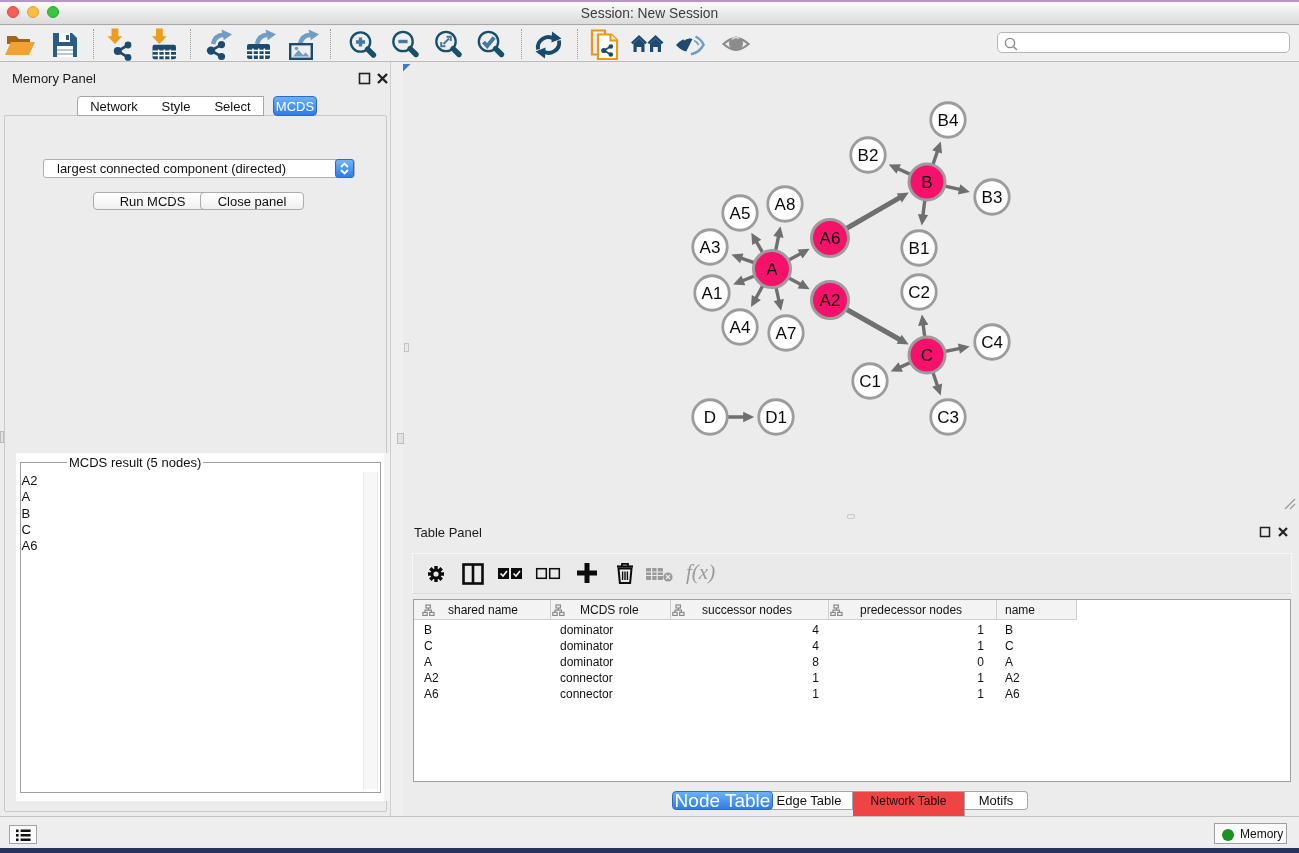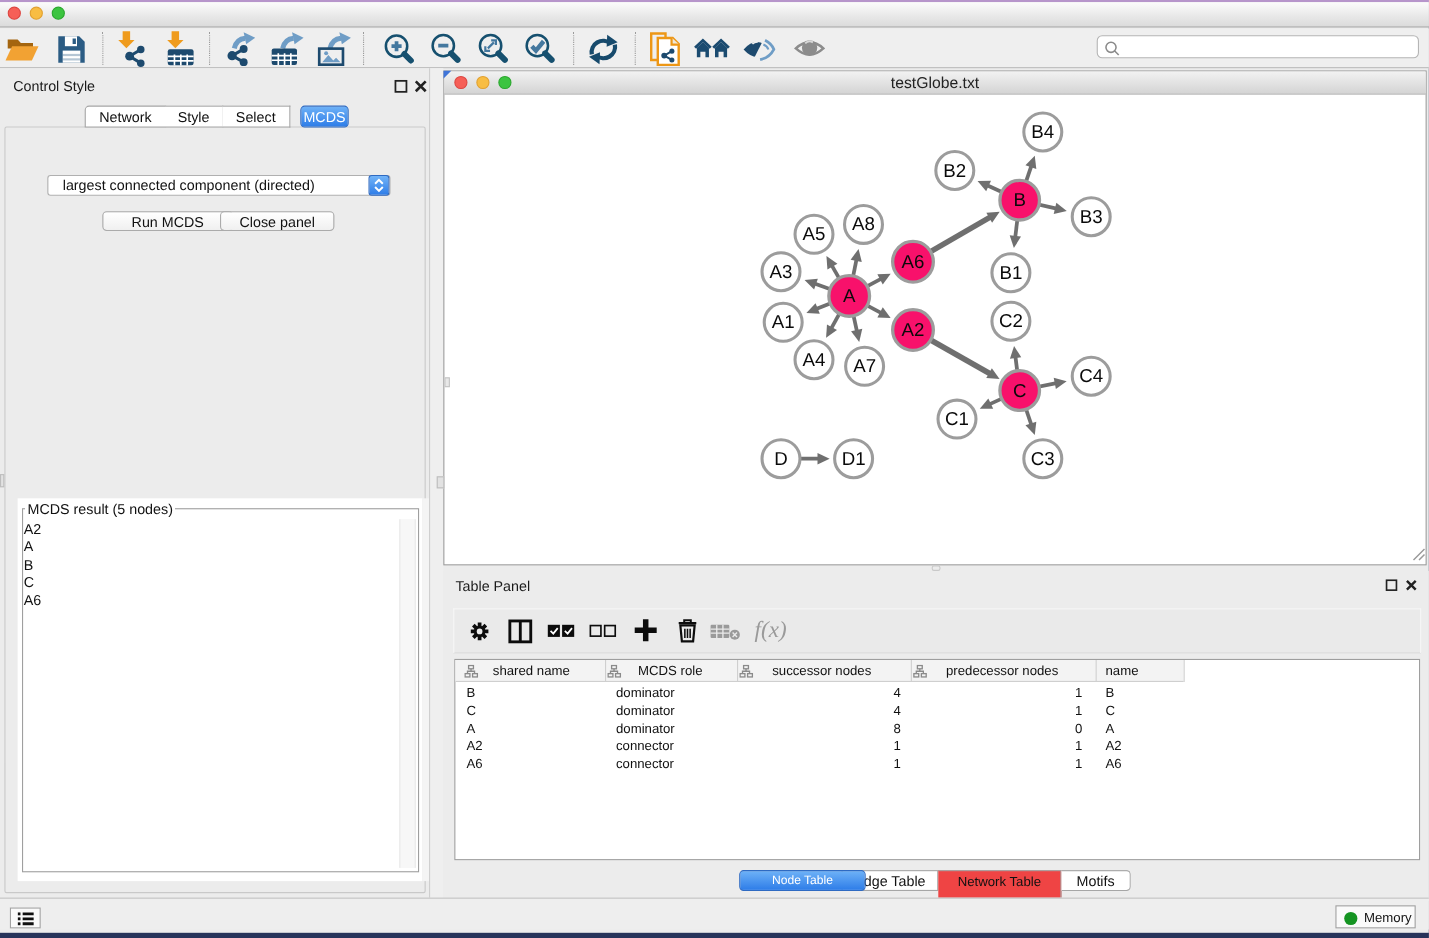--- a/index.html
+++ b/index.html
@@ -41,20 +41,21 @@
       border-top:1px solid #c2c2c2; }
 </style>
 </head>
 <body>
 <div id="app">
   <div id="toplav"></div>
   <div id="titlebar">
     <div class="tl" style="left:7px;background:#f65f57;border:1px solid #dd4641;"></div>
     <div class="tl" style="left:27px;background:#f8bd43;border:1px solid #e2a130;"></div>
     <div class="tl" style="left:47px;background:#3cc440;border:1px solid #2aa82e;"></div>
+    <div class="t">Session: New Session</div>
   </div>
   <div id="toolbar">
 
     <svg class="ticon" style="left:3px" width="34" height="34">
       <path d="M4,8 h9 l3,3 h11 v5 H4 z" fill="#a4650f"></path>
       <path d="M8,14 h24 l-6,13 H2 z" fill="#f2a233"></path>
     </svg>
 
     <svg class="ticon" style="left:48px" width="34" height="34">
       <path d="M5,5 h19 l5,5 v19 H5 z" fill="#2b5c84"></path>
@@ -189,21 +190,21 @@
     </svg>
 
     <div class="abs" style="left:997px;top:6px;width:293px;height:21px;background:#fff;border:1px solid #b5b5b5;border-radius:5px;">
       <svg class="abs" style="left:5px;top:3px" width="16" height="16">
         <circle cx="7" cy="7" r="4.6" fill="none" stroke="#8a8a8a" stroke-width="1.4"></circle>
         <path d="M10.4,10.4 L14,14" stroke="#8a8a8a" stroke-width="1.4"></path>
       </svg>
     </div>
   </div>
   <div id="cpanel">
-    <div class="hdr" style="top:9px">Control Style</div>
+    <div class="hdr" style="top:9px">Memory Panel</div>
     <svg class="abs" style="left:358px;top:10px" width="13" height="13">
         <rect x="1.5" y="1.5" width="10" height="10" fill="none" stroke="#222" stroke-width="1.6"></rect>
       </svg>
     <svg class="abs" style="left:376px;top:10px" width="13" height="13">
         <path d="M2,2 L11,11 M11,2 L2,11" stroke="#222" stroke-width="2.4"></path>
       </svg>
     <div id="cpbody"></div>
     <div class="tab" style="left:77px;width:74px;border-radius:4px 0 0 0;">Network</div>
     <div class="tab" style="left:150px;width:53px;border-left:none;">Style</div>
     <div class="tab" style="left:202px;width:62px;border-left:none;">Select</div>
@@ -217,36 +218,28 @@
             <path d="M5,7 l3.5,-3.5 3.5,3.5 M5,10 l3.5,3.5 3.5,-3.5" stroke="#fff" stroke-width="1.8" fill="none"></path>
           </svg>
       </div>
     </div>
 
     <div class="abs" style="left:93px;top:130px;width:119px;height:18px;background:linear-gradient(#fff,#f0f0f0);border:1px solid #ababab;border-radius:4px;text-align:center;font-size:13px;line-height:17px;color:#111;">Run MCDS</div>
     <div class="abs" style="left:200px;top:130px;width:104px;height:18px;background:linear-gradient(#fff,#f0f0f0);border:1px solid #ababab;border-radius:4px;text-align:center;font-size:13px;line-height:17px;color:#111;">Close panel</div>
 
     <div class="abs" style="left:16px;top:391px;width:368px;height:348px;background:#fff;">
     <div class="abs" style="left:368px;top:0;width:9px;height:348px;background:#f4f4f4;"></div>
-      <fieldset style="position:absolute;left:4px;top:2px;width:361px;height:338px;border:1px solid #9f9f9f;border-radius:0;">
+      <fieldset style="position:absolute;left:4px;top:2px;width:361px;height:338px;border:1px solid #9f9f9f;border-radius:0;padding-left:44px;">
         <legend style="font-size:13px;color:#111;padding:0 2px;margin-left:2px;">MCDS result (5 nodes)</legend>
       </fieldset>
       <div class="abs" style="left:5.5px;top:20px;font-size:13px;line-height:16.3px;color:#111;">A2<br>A<br>B<br>C<br>A6</div>
       <div class="abs" style="left:346.5px;top:19px;width:15px;height:317px;background:#f7f7f7;border-left:1px solid #e9e9e9;border-right:1px solid #e9e9e9;"></div>
     </div>
   </div>
   <div id="divider"></div>
-  <div id="netwin">
-    <div id="nettitle">
-      <div class="tl" style="left:9px;top:4px;background:#f65f57;border:1px solid #dd4641;"></div>
-      <div class="tl" style="left:29px;top:4px;background:#f8bd43;border:1px solid #e2a130;"></div>
-      <div class="tl" style="left:49px;top:4px;background:#3cc440;border:1px solid #2aa82e;"></div>
-      <div class="t">testGlobe.txt</div>
-    </div>
-  </div>
 <svg id="graph" class="abs" style="left:404px;top:86px" width="893" height="427">
 <line x1="368.0" y1="183.0" x2="337.9" y2="195.0" stroke="#6f6f6f" stroke-width="3.4"></line>
 <polygon points="329.1,198.6 337.4,189.6 341.3,199.3" fill="#6f6f6f"></polygon>
 <line x1="368.0" y1="183.0" x2="336.4" y2="171.8" stroke="#6f6f6f" stroke-width="3.4"></line>
 <polygon points="327.4,168.6 339.5,167.4 336.1,177.2" fill="#6f6f6f"></polygon>
 <line x1="368.0" y1="183.0" x2="351.6" y2="212.8" stroke="#6f6f6f" stroke-width="3.4"></line>
 <polygon points="347.0,221.1 347.8,208.9 356.9,214.0" fill="#6f6f6f"></polygon>
 <line x1="368.0" y1="183.0" x2="352.0" y2="155.0" stroke="#6f6f6f" stroke-width="3.4"></line>
 <polygon points="347.3,146.8 357.3,153.7 348.2,158.9" fill="#6f6f6f"></polygon>
 <line x1="368.0" y1="183.0" x2="375.1" y2="215.5" stroke="#6f6f6f" stroke-width="3.4"></line>
@@ -416,21 +409,21 @@
       <div class="abs" style="left:288px;top:3px;">successor nodes</div>
       <div class="abs" style="left:446px;top:3px;">predecessor nodes</div>
       <div class="abs" style="left:591px;top:3px;">name</div>
       <div class="abs" style="left:10px;top:22px;line-height:16px;">B<br>C<br>A<br>A2<br>A6</div>
       <div class="abs" style="left:146px;top:22px;line-height:16px;">dominator<br>dominator<br>dominator<br>connector<br>connector</div>
       <div class="abs" style="left:305px;top:22px;width:100px;line-height:16px;text-align:right;">4<br>4<br>8<br>1<br>1</div>
       <div class="abs" style="left:470px;top:22px;width:100px;line-height:16px;text-align:right;">1<br>1<br>0<br>1<br>1</div>
       <div class="abs" style="left:591px;top:22px;line-height:16px;">B<br>C<br>A<br>A2<br>A6</div>
     </div>
 
-    <div class="abs" style="left:269px;top:272px;width:115px;height:19px;background:linear-gradient(#6db1f7,#2e7de8);border:1px solid #2e6ac2;border-radius:4px;color:#fff;font-size:11px;text-align:center;line-height:18px;z-index:2;">Node Table</div>
+    <div class="abs" style="left:269px;top:272px;width:101px;height:19px;background:linear-gradient(#6db1f7,#2e7de8);border:1px solid #2e6ac2;border-radius:4px;color:#fff;font-size:19px;text-align:center;line-height:18px;z-index:2;">Node Table</div>
     <div class="abs" style="left:362px;top:272px;width:88px;height:19px;background:#fff;border:1px solid #a6a6a6;font-size:13px;text-align:center;line-height:18px;color:#111;">Edge Table</div>
     <div class="abs" style="left:450px;top:272px;width:112px;height:33px;background:#ef4444;border:1px solid #a6a6a6;border-left:none;font-size:12px;text-align:center;line-height:18px;color:#111;">Network Table</div>
     <div class="abs" style="left:562px;top:272px;width:63px;height:19px;background:#fff;border:1px solid #a6a6a6;border-left:none;border-radius:0 4px 4px 0;font-size:13px;text-align:center;line-height:18px;color:#111;">Motifs</div>
   </div>
   <div id="statusbar">
     <div class="abs" style="left:9px;top:8px;width:28px;height:19px;background:#fafafa;border:1px solid #a2a2a2;">
       <svg style="position:absolute;left:6px;top:3px" width="16" height="13">
         <g fill="#111">
             <rect x="0" y="0.5" width="2.6" height="2.6"></rect>
             <rect x="0" y="5" width="2.6" height="2.6"></rect>

